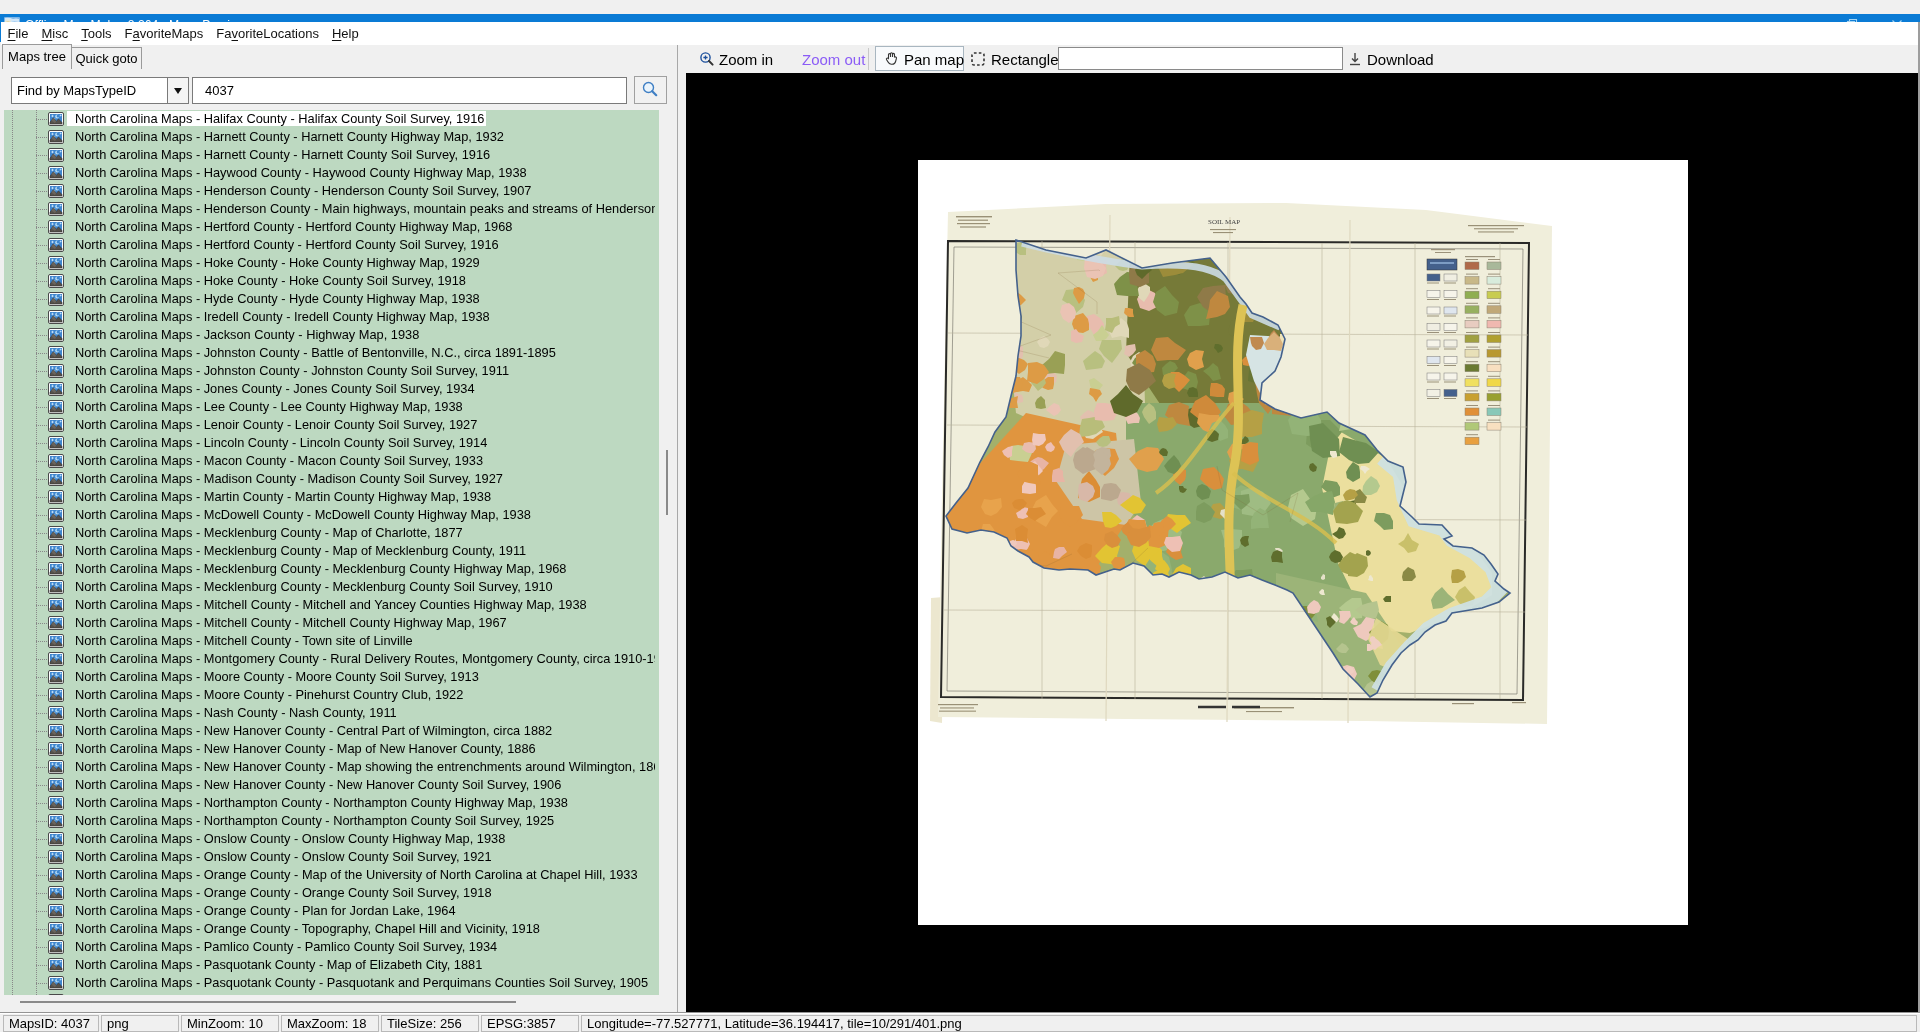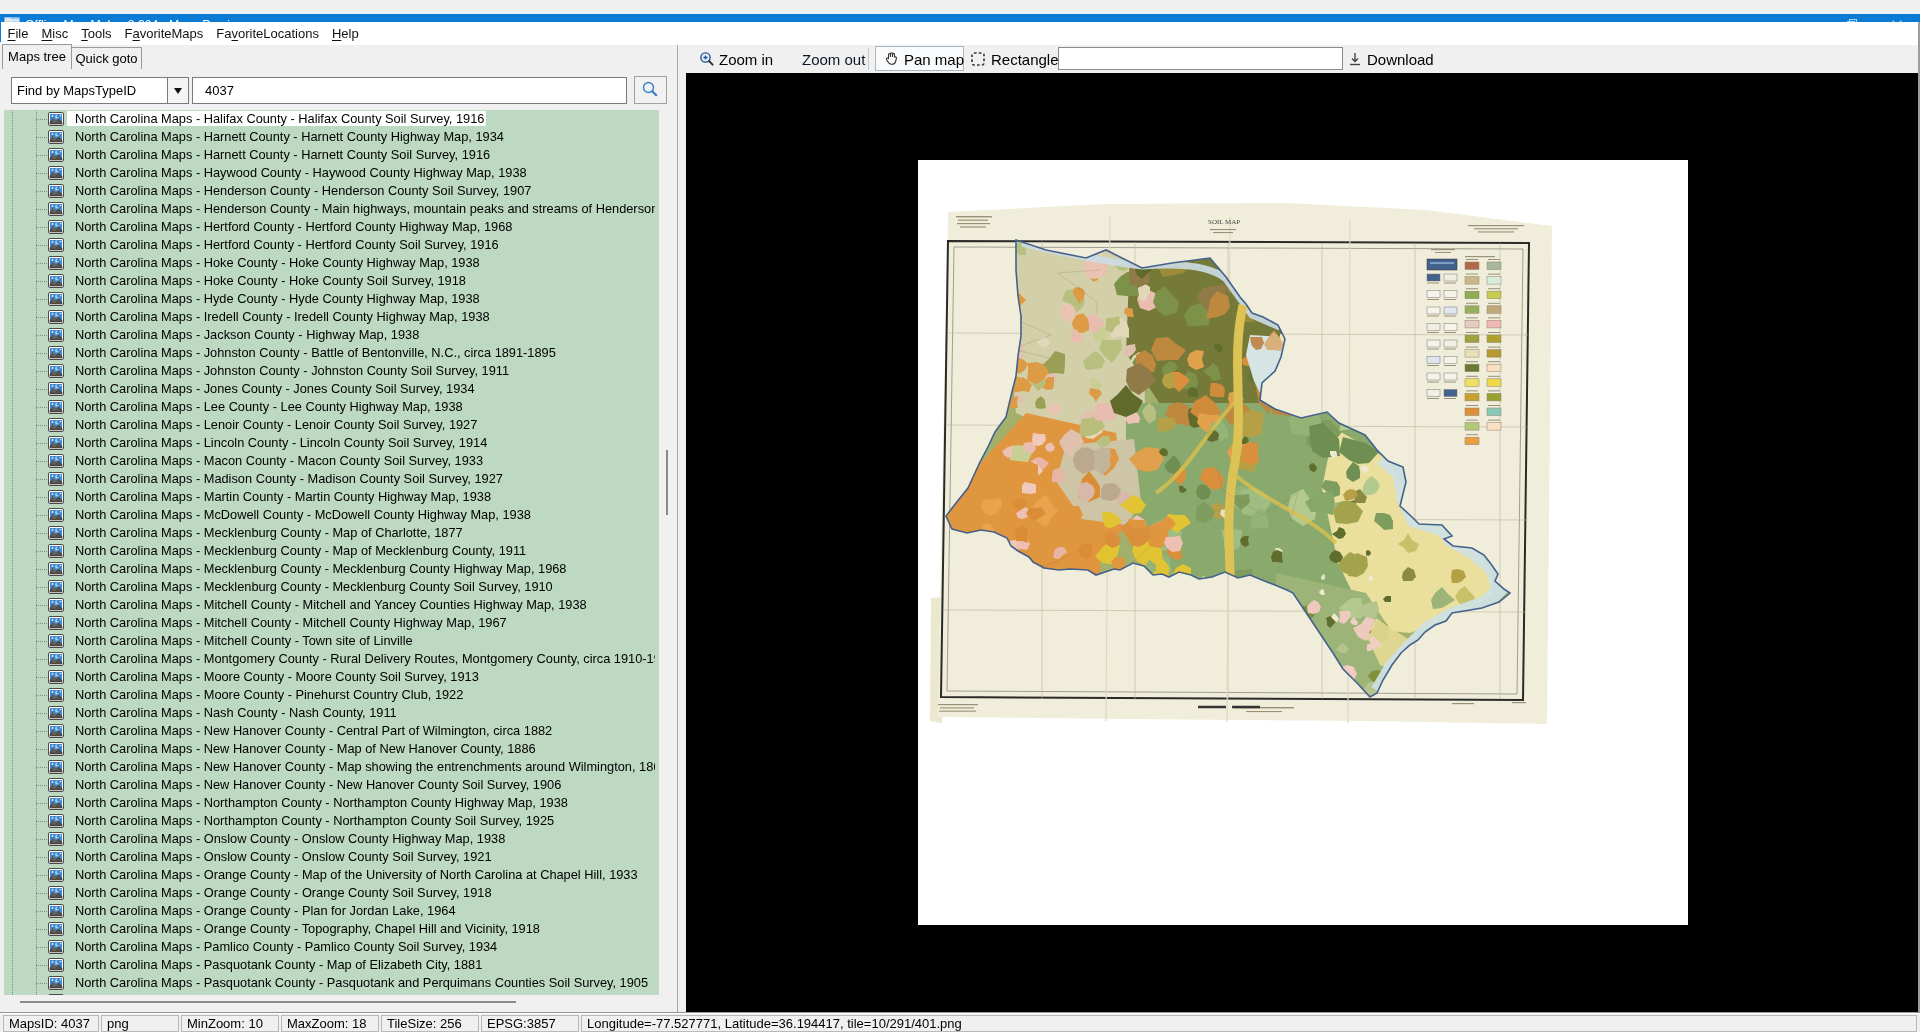--- a/index.html
+++ b/index.html
@@ -102,21 +102,21 @@
 <rect x="0.5" y="0.5" width="15" height="13" rx="1.5" fill="#fdfdfd" stroke="#4a4a4a" stroke-width="1"></rect>
 <rect x="2" y="2" width="12" height="10" fill="#3f86cf"></rect>
 <circle cx="9.2" cy="4.6" r="2" fill="#b8ddf2"></circle>
 <circle cx="10.1" cy="4.1" r="1.5" fill="#3f86cf"></circle>
 <path d="M4.5 2.8 v2.4 M3.3 4 h2.4" stroke="#cfe9fa" stroke-width="0.8"></path>
 <path d="M12.6 2.6 v1.8 M11.7 3.5 h1.8" stroke="#cfe9fa" stroke-width="0.7"></path>
 <path d="M6.6 6 v1.6 M5.8 6.8 h1.6" stroke="#cfe9fa" stroke-width="0.6"></path>
 <path d="M2 12 L2 10.2 L5.4 5.8 L8.3 9.4 L10.5 6.9 L14 10.6 L14 12 Z" fill="#55504a" stroke="#33302c" stroke-width="0.6"></path>
 <path d="M5.4 5.8 L8.3 9.4 L6.8 11 L3.4 8.4 Z" fill="#6a645c"></path>
 </svg>
-<div class="ttext"><span>North Carolina Maps - Harnett County - Harnett County Highway Map, 1934</span></div>
+<div class="ttext"><span>North Carolina Maps - Harnett County - Harnett County Highway Map, 1932</span></div>
 </div>
 <div class="trow" style="top:36px">
 <div class="stub"></div>
         <svg width="16" height="14" viewBox="0 0 16 14" style="position:absolute;left:44px;top:2px">
 <rect x="0.5" y="0.5" width="15" height="13" rx="1.5" fill="#fdfdfd" stroke="#4a4a4a" stroke-width="1"></rect>
 <rect x="2" y="2" width="12" height="10" fill="#3f86cf"></rect>
 <circle cx="9.2" cy="4.6" r="2" fill="#b8ddf2"></circle>
 <circle cx="10.1" cy="4.1" r="1.5" fill="#3f86cf"></circle>
 <path d="M4.5 2.8 v2.4 M3.3 4 h2.4" stroke="#cfe9fa" stroke-width="0.8"></path>
 <path d="M12.6 2.6 v1.8 M11.7 3.5 h1.8" stroke="#cfe9fa" stroke-width="0.7"></path>
@@ -207,21 +207,21 @@
 <rect x="0.5" y="0.5" width="15" height="13" rx="1.5" fill="#fdfdfd" stroke="#4a4a4a" stroke-width="1"></rect>
 <rect x="2" y="2" width="12" height="10" fill="#3f86cf"></rect>
 <circle cx="9.2" cy="4.6" r="2" fill="#b8ddf2"></circle>
 <circle cx="10.1" cy="4.1" r="1.5" fill="#3f86cf"></circle>
 <path d="M4.5 2.8 v2.4 M3.3 4 h2.4" stroke="#cfe9fa" stroke-width="0.8"></path>
 <path d="M12.6 2.6 v1.8 M11.7 3.5 h1.8" stroke="#cfe9fa" stroke-width="0.7"></path>
 <path d="M6.6 6 v1.6 M5.8 6.8 h1.6" stroke="#cfe9fa" stroke-width="0.6"></path>
 <path d="M2 12 L2 10.2 L5.4 5.8 L8.3 9.4 L10.5 6.9 L14 10.6 L14 12 Z" fill="#55504a" stroke="#33302c" stroke-width="0.6"></path>
 <path d="M5.4 5.8 L8.3 9.4 L6.8 11 L3.4 8.4 Z" fill="#6a645c"></path>
 </svg>
-<div class="ttext"><span>North Carolina Maps - Hoke County - Hoke County Highway Map, 1938</span></div>
+<div class="ttext"><span>North Carolina Maps - Hoke County - Hoke County Highway Map, 1929</span></div>
 </div>
 <div class="trow" style="top:162px">
 <div class="stub"></div>
         <svg width="16" height="14" viewBox="0 0 16 14" style="position:absolute;left:44px;top:2px">
 <rect x="0.5" y="0.5" width="15" height="13" rx="1.5" fill="#fdfdfd" stroke="#4a4a4a" stroke-width="1"></rect>
 <rect x="2" y="2" width="12" height="10" fill="#3f86cf"></rect>
 <circle cx="9.2" cy="4.6" r="2" fill="#b8ddf2"></circle>
 <circle cx="10.1" cy="4.1" r="1.5" fill="#3f86cf"></circle>
 <path d="M4.5 2.8 v2.4 M3.3 4 h2.4" stroke="#cfe9fa" stroke-width="0.8"></path>
 <path d="M12.6 2.6 v1.8 M11.7 3.5 h1.8" stroke="#cfe9fa" stroke-width="0.7"></path>
@@ -838,21 +838,21 @@
     <div id="hscroll"></div>
 </div>
 <div id="panelborder"></div>
 <div id="toolbar">
 <svg style="position:absolute;left:13px;top:6px" width="16" height="16" viewBox="0 0 16 16">
 <circle cx="6.5" cy="6.5" r="4.6" fill="none" stroke="#1b4f9c" stroke-width="1.4"></circle>
 <path d="M6.5 4.4 V8.6 M4.4 6.5 H8.6" stroke="#1b4f9c" stroke-width="1.3"></path>
 <path d="M10 10 L13.6 13.6" stroke="#333" stroke-width="2" stroke-linecap="round"></path>
 </svg>
 <span class="tbtxt" style="left:33px">Zoom in</span>
-<span class="tbtxt" style="left:116px;color:#0f172a">Zoom out</span>
+<span class="tbtxt" style="left:116px;color:#8b5cf6">Zoom out</span>
 <div style="position:absolute;left:182px;top:3px;width:1px;height:22px;background:#c8c8c8"></div>
 <div style="position:absolute;left:189px;top:1px;width:89px;height:25px;border:1px solid #a8b6c0;background:#f8fafc"></div>
 <svg style="position:absolute;left:198px;top:6px" width="15" height="15" viewBox="0 0 15 15">
 <path d="M4.5 7 V3.6 a1 1 0 0 1 2 0 V6 M6.5 6 V2.8 a1 1 0 0 1 2 0 V6 M8.5 6 V3.4 a1 1 0 0 1 2 0 V6.6 M10.5 6.4 a1.1 1.1 0 0 1 2 0.8 L11.6 10.5 a3.5 3.5 0 0 1-3.4 2.7 H7.4 a3.6 3.6 0 0 1-2.9-1.6 L2.6 8.8 a1.1 1.1 0 0 1 1.9-1.2 L4.5 8.2" fill="none" stroke="#333" stroke-width="1.1" stroke-linejoin="round"></path>
 </svg>
 <span class="tbtxt" style="left:218px">Pan map</span>
 <svg style="position:absolute;left:285px;top:7px" width="14" height="14" viewBox="0 0 14 14">
 <rect x="1" y="1" width="12" height="12" fill="none" stroke="#333" stroke-width="1.6" stroke-dasharray="2.6 2.2" rx="2"></rect>
 </svg>
 <span class="tbtxt" style="left:305px">Rectangle</span>

